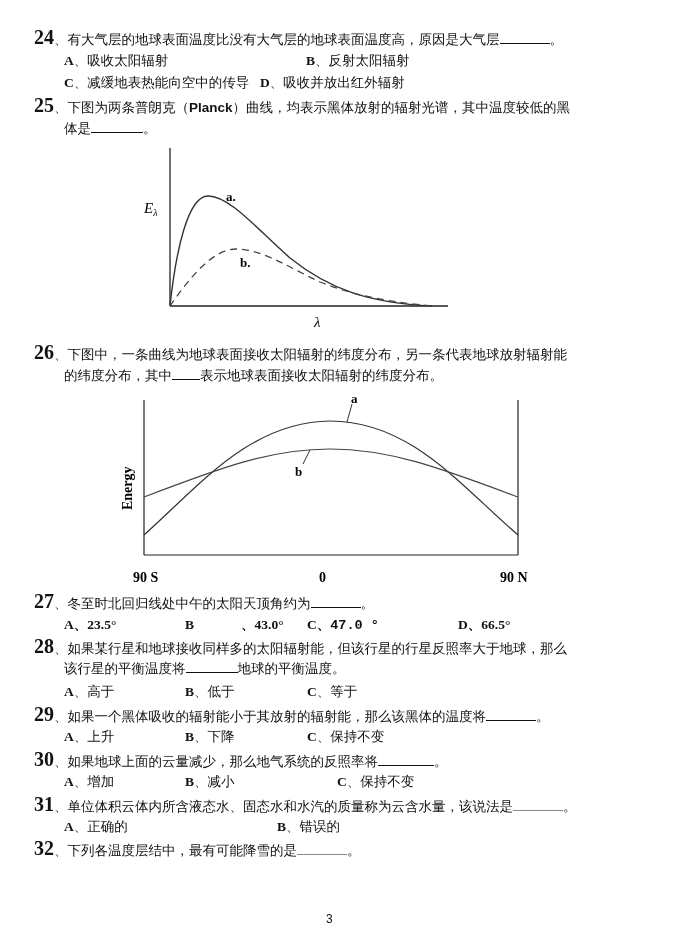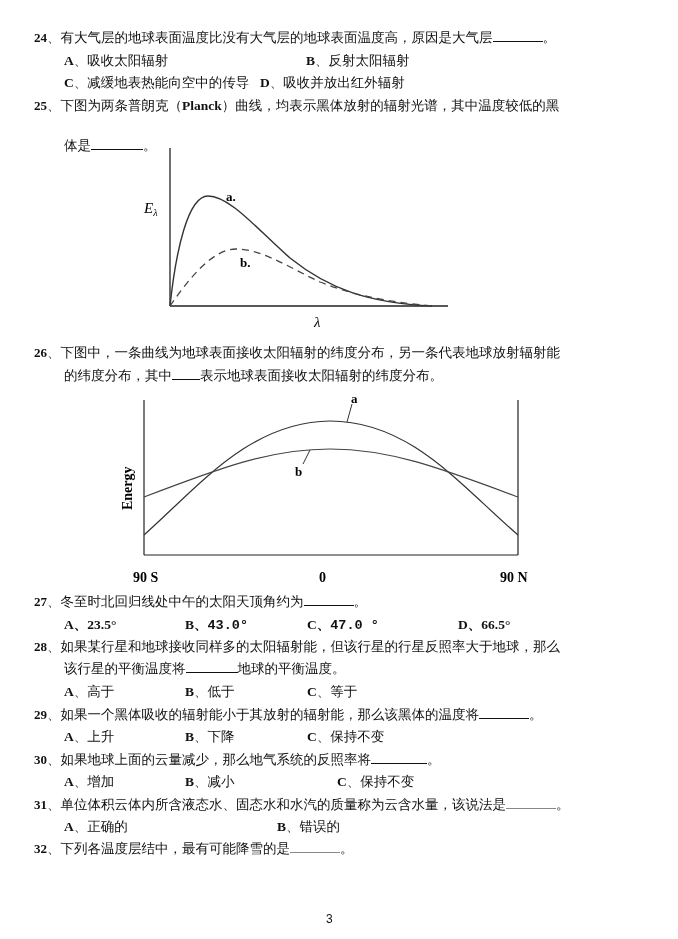--- a/index.html
+++ b/index.html
@@ -2,43 +2,43 @@
 <html><head>
 <meta charset="utf-8">
 <style>
   html, body { margin: 0; padding: 0; background: #ffffff; }
   body {
     width: 678px; height: 939px; position: relative; overflow: hidden;
     font-family: "DejaVu Serif", "Liberation Serif", serif;
     color: #111;
   }
   .q { position: absolute; left: 34px; font-size: 13.5px; line-height: 22px; white-space: nowrap; }
-  .num { font-weight: bold; font-family: "Liberation Serif", serif; font-size: 13px; }
+  .num { font-weight: bold; font-family: "Liberation Serif", serif; font-size: 20px; }
   .opt { position: absolute; font-size: 13.5px; line-height: 22px; white-space: nowrap; }
   .opt .lt { font-weight: bold; font-family: "Liberation Serif", serif; }
   .blank { display: inline-block; border-bottom: 1.3px solid #111; height: 14px; vertical-align: baseline; }
   .cont { position: absolute; left: 64px; font-size: 13.5px; line-height: 22px; white-space: nowrap; }
   svg text { font-family: "Liberation Serif", serif; }
   .page-num { position: absolute; left: 326px; top: 912px; font-size: 12px; font-family: "Liberation Sans", sans-serif; }
 </style>
 </head>
 <body>
 
 <div class="q" style="top:26px;">
   <span class="num">24</span><span>、有大气层的地球表面温度比没有大气层的地球表面温度高，原因是大气层</span><span class="blank" style="width:50px;"></span><span>。</span>
 </div>
 <div class="opt" style="left:64px; top:49px;"><span class="lt">A</span><span>、吸收太阳辐射</span></div>
 <div class="opt" style="left:306px; top:49px;text-align:right;"><span class="lt">B</span><span>、反射太阳辐射</span></div>
 <div class="opt" style="left:64px; top:71px;"><span class="lt">C</span><span>、减缓地表热能向空中的传导</span></div>
 <div class="opt" style="left:260px; top:71px;"><span class="lt">D</span><span>、吸收并放出红外辐射</span></div>
 
 <div class="q" style="top:94px;">
-  <span class="num">25</span><span>、下图为两条普朗克（</span><b style="font-family:Liberation Serif, serif;text-align:center;">Planck</b><span>）曲线，均表示黑体放射的辐射光谱，其中温度较低的黑</span>
+  <span class="num">25</span><span>、下图为两条普朗克（</span><b style="font-family:Liberation Sans, sans-serif;text-align:center;">Planck</b><span>）曲线，均表示黑体放射的辐射光谱，其中温度较低的黑</span>
 </div>
-<div class="cont" style="top:134px;text-align:right;">
+<div class="cont" style="top:117px;text-align:right;">
   <span>体是</span><span class="blank" style="width:52px;"></span><span>。</span>
 </div>
 
 <svg style="position:absolute; left:130px; top:140px;" width="320" height="195">
   <line x1="40" y1="8" x2="40" y2="166" stroke="#222" stroke-width="1.3"></line>
   <line x1="40" y1="166" x2="318" y2="166" stroke="#222" stroke-width="1.3"></line>
   <path d="M40,166 C46,110 58,56 78,56 C100,56 128,90 160,118 C200,150 240,163 302,166" fill="none" stroke="#333" stroke-width="1.4"></path>
   <path d="M40,166 C58,140 82,109 106,109 C132,109 160,128 190,142 C230,158 270,163 302,166" fill="none" stroke="#444" stroke-width="1.3" stroke-dasharray="7,5"></path>
   <text x="14" y="73" font-size="15" font-style="italic">E<tspan font-size="10" dy="3">λ</tspan></text>
   <text x="184" y="187" font-size="15" font-style="italic">λ</text>
@@ -66,21 +66,21 @@
   <text x="0" y="0" font-size="14" font-weight="bold" transform="translate(32,120) rotate(-90)">Energy</text>
   <text x="33" y="192" font-size="14" font-weight="bold">90 S</text>
   <text x="219" y="192" font-size="14" font-weight="bold">0</text>
   <text x="400" y="192" font-size="14" font-weight="bold">90 N</text>
 </svg>
 
 <div class="q" style="top:590px;">
   <span class="num">27</span><span>、冬至时北回归线处中午的太阳天顶角约为</span><span class="blank" style="width:50px;"></span><span>。</span>
 </div>
 <div class="opt" style="left:64px; top:613px;"><span class="lt">A</span><b style="font-family:'Liberation Serif',serif;">、23.5°</b></div>
-<div class="opt" style="left:185px; top:613px;"><span class="lt">B</span><b style="font-family:Liberation Mono, monospace;">、43.0°</b></div>
+<div class="opt" style="left:185px; top:613px;"><span class="lt">B</span><b style="font-family:Liberation Serif, serif;padding-left:47px;">、43.0°</b></div>
 <div class="opt" style="left:307px; top:613px;"><span class="lt">C</span><b style="font-family:Liberation Mono, monospace;">、47.0 °</b></div>
 <div class="opt" style="left:458px; top:613px;"><span class="lt">D</span><b style="font-family:'Liberation Serif',serif;">、66.5°</b></div>
 
 <div class="q" style="top:635px;">
   <span class="num">28</span><span>、如果某行星和地球接收同样多的太阳辐射能，但该行星的行星反照率大于地球，那么</span>
 </div>
 <div class="cont" style="top:657px;text-align:center;">
   <span>该行星的平衡温度将</span><span class="blank" style="width:52px;"></span><span>地球的平衡温度。</span>
 </div>
 <div class="opt" style="left:64px; top:680px;text-align:right;"><span class="lt">A</span><span>、高于</span></div>

